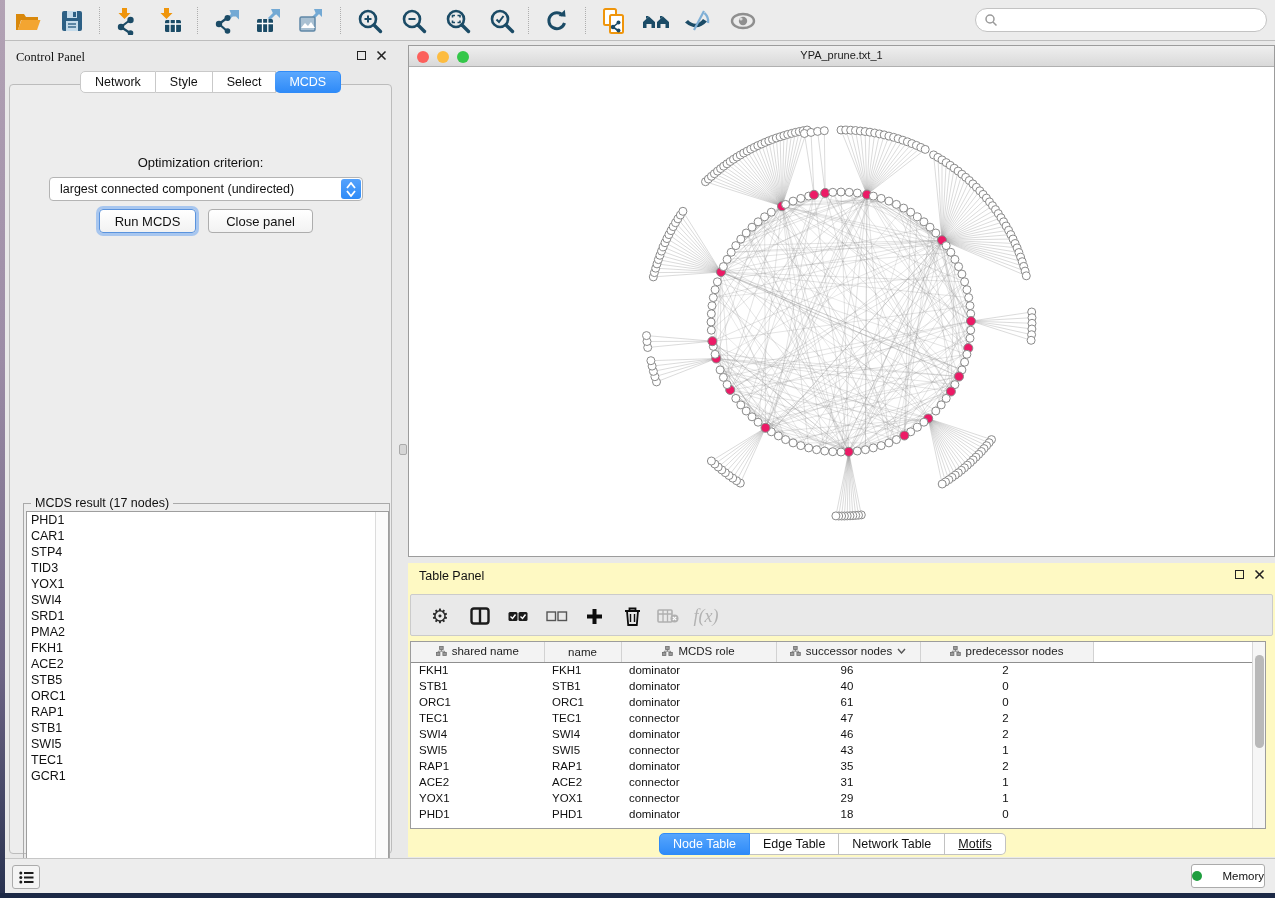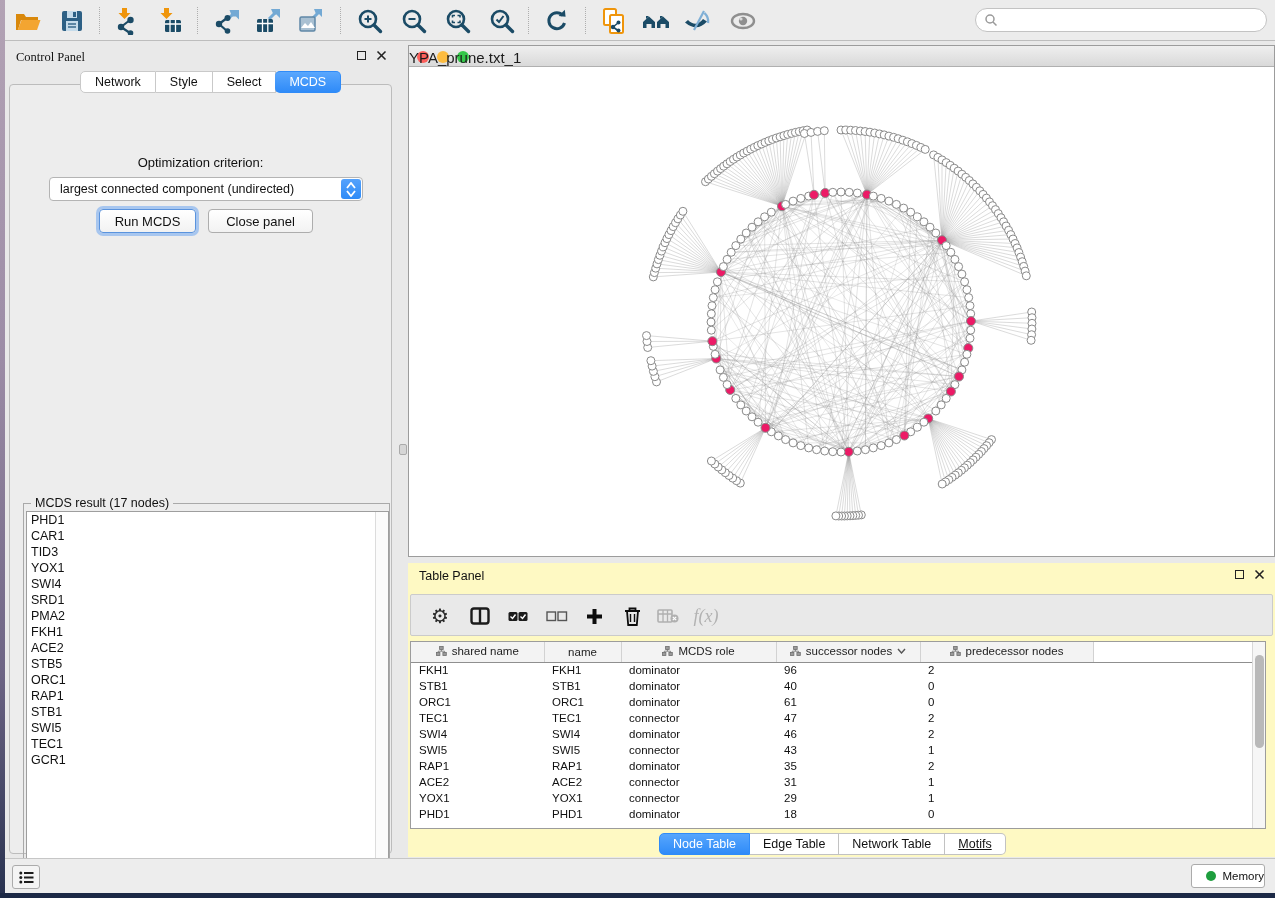--- a/index.html
+++ b/index.html
@@ -39,47 +39,47 @@
   #mcds-group { position:absolute; left:13px; top:418px; width:367px; height:372px; border:1px solid #a9a9a9; }
   #mcds-group-label { position:absolute; left:7px; top:-8px; background:#ededed; padding:0 4px; font-size:12.5px; color:#111; }
   #mcds-list { position:absolute; left:2px; top:7px; width:363px; height:360px; background:#fff; border:1px solid #9e9e9e; overflow:hidden; }
   .mcds-item { font-size:12.5px; line-height:16px; padding-left:4px; color:#111; }
   #mcds-scroll { position:absolute; right:0; top:0; width:13px; height:100%; background:#fbfbfb; border-left:1px solid #dcdcdc; }
 
   
   #net-window { left:408px; top:45px; width:867px; height:512px; border:1px solid #9c9c9c; background:#fff; }
   #net-titlebar { position:absolute; left:0; top:0; width:100%; height:21px; background:linear-gradient(180deg,#efefef,#d9d9d9); border-bottom:1px solid #b0b0b0; }
   .tl { position:absolute; top:4.5px; width:12px; height:12px; border-radius:50%; }
-  #net-title { position:absolute; width:100%; top:3px; text-align:left; font-size:15px; color:#1c1c1c; }
+  #net-title { position:absolute; width:100%; top:3px; text-align:center; font-size:11px; color:#1c1c1c; }
   #net-canvas { position:absolute; left:0; top:21px; width:865px; height:489px; background:#fff; }
   #divider-knob { left:399px; top:444px; width:8px; height:11px; background:#d6d6d6; border:1px solid #aaa; border-radius:2px; }
 
   
   #table-panel { left:408px; top:563px; width:867px; height:294px; background:#fef9c3; }
   #tp-title { position:absolute; left:11px; top:6px; font-size:12.5px; color:#111; }
   #tp-toolbar { position:absolute; left:2px; top:31px; width:863px; height:42px; background:#e9e9e9; border:1px solid #cbcbcb; border-radius:2px; }
   .tpi { position:absolute; top:8px; width:26px; height:26px; display:flex; align-items:center; justify-content:center; }
   #tbl-wrap { position:absolute; left:2px; top:78px; width:856px; height:188px; background:#fff; border:1px solid #9c9c9c; overflow:hidden; }
   #tbl { border-collapse:collapse; table-layout:fixed; }
   #tbl th { height:20px; background:#f3f3f3; border-right:1px solid #d2d2d2; border-bottom:1px solid #8f8f8f; font-weight:normal; font-size:11.5px; color:#222; position:relative; }
   #tbl th .hlab { display:inline-flex; align-items:center; gap:5px; }
   #tbl td { height:16px; font-size:11.5px; color:#111; padding-left:8px; white-space:nowrap; }
-  #tbl td.num { text-align:left; padding-right:10px; }
+  #tbl td.num { text-align:center; padding-right:10px; }
   #tbl-scroll { position:absolute; right:0; top:0; width:13px; height:100%; background:#f6f6f6; border-left:1px solid #d8d8d8; }
   #tbl-thumb { position:absolute; left:1.5px; top:13px; width:9px; height:93px; background:#b9b9b9; border-radius:5px; }
   #tp-tabs { position:absolute; left:251px; top:270px; height:22px; display:flex; }
   .tp-tab { height:22px; padding:0 13px; background:#fff; border:1px solid #c2c2c2; border-left:none; font-size:12.5px; display:flex; align-items:center; color:#111; }
   .tp-tab:first-child { border-left:1px solid #c2c2c2; border-radius:5px 0 0 5px; }
   .tp-tab:last-child { border-radius:0 5px 5px 0;text-decoration:underline; }
   .tp-tab.sel { background:linear-gradient(180deg,#57a6fd,#2f8bf8); color:#fff; border-color:#2f8bf8; }
 
   
   #status-bar { left:5px; top:858px; width:1270px; height:35px; background:#ededed; border-top:1px solid #c6c6c6; }
   #list-btn { position:absolute; left:7px; top:6px; width:28px; height:24px; background:#f4f4f4; border:1px solid #ababab; border-radius:3px; display:flex; align-items:center; justify-content:center; }
-  #memory-btn { position:absolute; right:10px; top:5px; width:74px; height:24px; background:#fff; border:1px solid #ababab; border-radius:3px; display:flex; align-items:center; justify-content:flex-end; gap:6px; font-size:11.5px; color:#111; }
+  #memory-btn { position:absolute; right:10px; top:5px; width:74px; height:24px; background:#fff; border:1px solid #ababab; border-radius:3px; display:flex; align-items:center; justify-content:space-between; gap:6px; font-size:11.5px; color:#111; }
   #memory-dot { width:10px; height:10px; border-radius:50%; background:#1e9e3e; }
 
   .xicon line { stroke:#222; stroke-width:1.6; }
   .flicon { width:9px; height:9px; border:1.4px solid #222; background:transparent; }
 </style>
 </head>
 <body>
 
 <div id="wall-left" class="abs"></div>
 <div id="wall-bottom" class="abs"></div>
@@ -247,20 +247,21 @@
     </div>
     <div id="opt-label">Optimization criterion:</div>
     <div id="run-btn" class="btn">Run MCDS</div>
     <div id="close-btn" class="btn">Close panel</div>
     <div id="mcds-group">
       <div id="mcds-group-label">MCDS result (17 nodes)</div>
       <div id="mcds-list">
         <div id="mcds-scroll"></div>
       <div class="mcds-item">PHD1</div>
           <div class="mcds-item">CAR1</div>
+          <div class="mcds-item">STP4</div>
           <div class="mcds-item">TID3</div>
           <div class="mcds-item">YOX1</div>
           <div class="mcds-item">SWI4</div>
           <div class="mcds-item">SRD1</div>
           <div class="mcds-item">PMA2</div>
           <div class="mcds-item">FKH1</div>
           <div class="mcds-item">ACE2</div>
           <div class="mcds-item">STB5</div>
           <div class="mcds-item">ORC1</div>
           <div class="mcds-item">RAP1</div>

